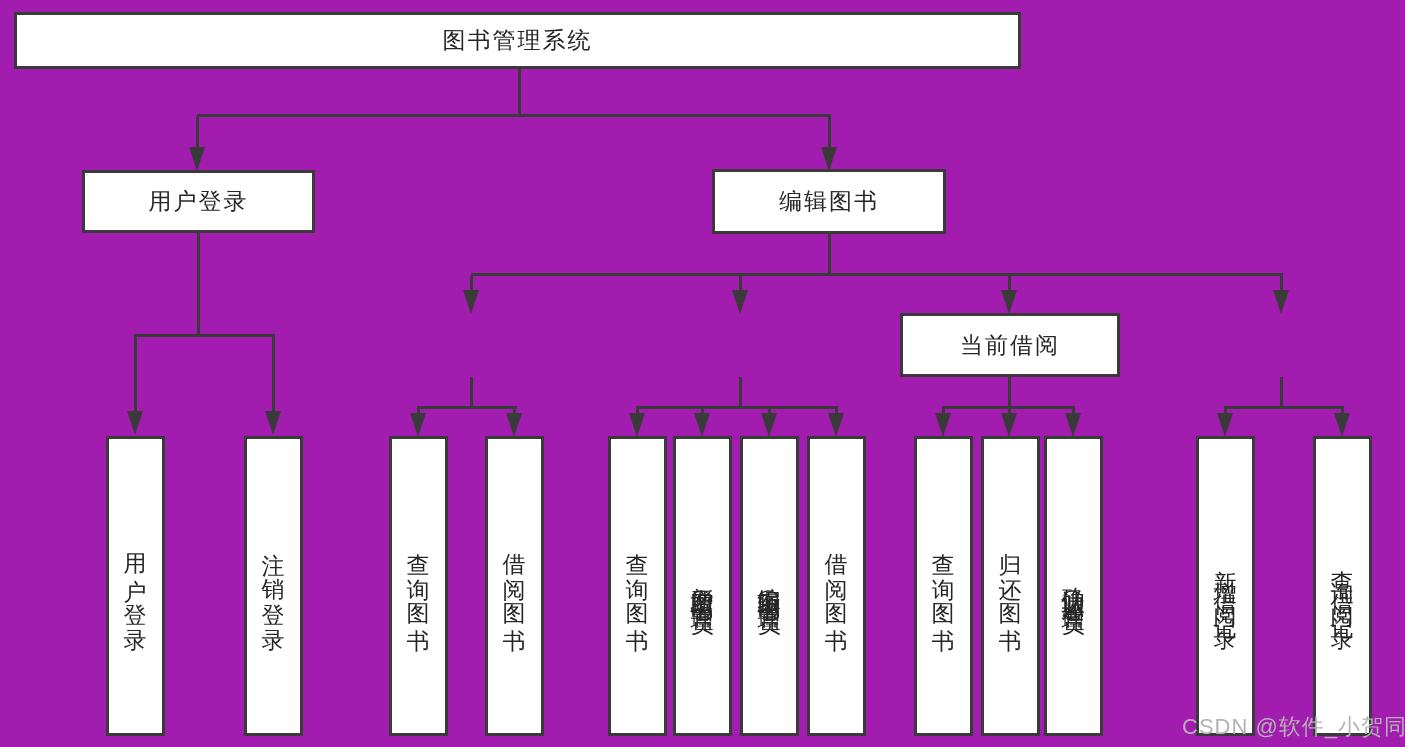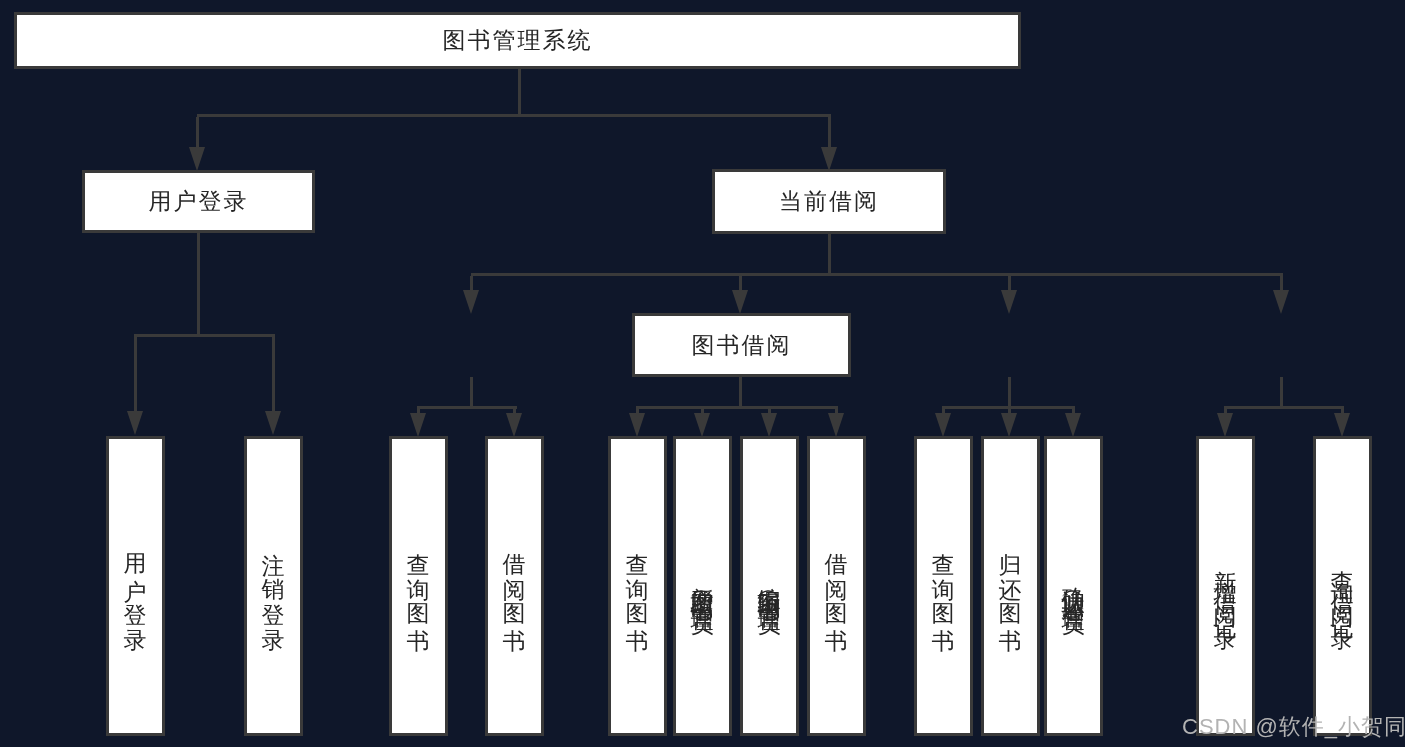--- a/index.html
+++ b/index.html
@@ -2,21 +2,21 @@
 <html><head>
 <meta charset="utf-8">
 <style>
   :root{
     --line:#3a3a3a;
     --text:#262626;
     --wm:#b3b3b3;
   }
   html,body{margin:0;padding:0;background:#fff;}
   .canvas{
-    position:relative;width:1405px;height:747px;background:#0f172a;
+    position:relative;width:1405px;height:747px;background:#a21caf;
     font-family:"Liberation Sans","DejaVu Sans",sans-serif;overflow:hidden;
   }
   .box{
     position:absolute;box-sizing:border-box;background:#fff;
     border:3px solid var(--line);z-index:1;
     display:flex;align-items:center;justify-content:center;
     font-size:23px;color:var(--text);letter-spacing:2px;white-space:nowrap;
   }
   .vbox{
     position:absolute;box-sizing:border-box;background:#fff;
@@ -52,43 +52,43 @@
   <div class="hline" style="left:197px;top:114px;width:634px;"></div>
   <div class="vline" style="left:196px;top:117px;height:32px;"></div>
   <div class="arr" style="left:189px;top:147px;"></div>
   <div class="vline" style="left:828px;top:117px;height:32px;"></div>
   <div class="arr" style="left:821px;top:147px;"></div>
 
   <div class="box" style="left:82px;top:170px;width:233px;height:63px;">
     <span>用户登录</span>
   </div>
   <div class="box" style="left:712px;top:169px;width:234px;height:65px;">
-    <span>当前借阅</span>
+    <span>编辑图书</span>
   </div>
 
   <div class="vline" style="left:197px;top:233px;height:103px;"></div>
   <div class="hline" style="left:134px;top:334px;width:141px;"></div>
   <div class="vline" style="left:134px;top:337px;height:75px;"></div>
   <div class="arr" style="left:127px;top:411px;"></div>
   <div class="vline" style="left:272px;top:337px;height:75px;"></div>
   <div class="arr" style="left:265px;top:411px;"></div>
 
   <div class="vline" style="left:828px;top:234px;height:42px;"></div>
   <div class="hline" style="left:471px;top:273px;width:812px;"></div>
   <div class="vline" style="left:470px;top:276px;height:16px;"></div>
   <div class="arr" style="left:463px;top:290px;"></div>
   <div class="vline" style="left:739px;top:276px;height:16px;"></div>
   <div class="arr" style="left:732px;top:290px;"></div>
   <div class="vline" style="left:1008px;top:276px;height:16px;"></div>
   <div class="arr" style="left:1001px;top:290px;"></div>
   <div class="vline" style="left:1280px;top:276px;height:16px;"></div>
   <div class="arr" style="left:1273px;top:290px;"></div>
 
-  <div class="box" style="left:632px;top:313px;width:219px;height:64px;">
-    <span>图书借阅</span>
+  <div class="box" style="left:900px;top:313px;width:220px;height:64px;">
+    <span>当前借阅</span>
   </div>
 
   <div class="vline" style="left:470px;top:377px;height:31px;"></div>
   <div class="hline" style="left:417px;top:406px;width:100px;"></div>
   <div class="vline" style="left:417px;top:409px;height:6px;"></div>
   <div class="arr" style="left:410px;top:413px;"></div>
   <div class="vline" style="left:513px;top:409px;height:6px;"></div>
   <div class="arr" style="left:506px;top:413px;"></div>
 
   <div class="vline" style="left:739px;top:377px;height:31px;"></div>

